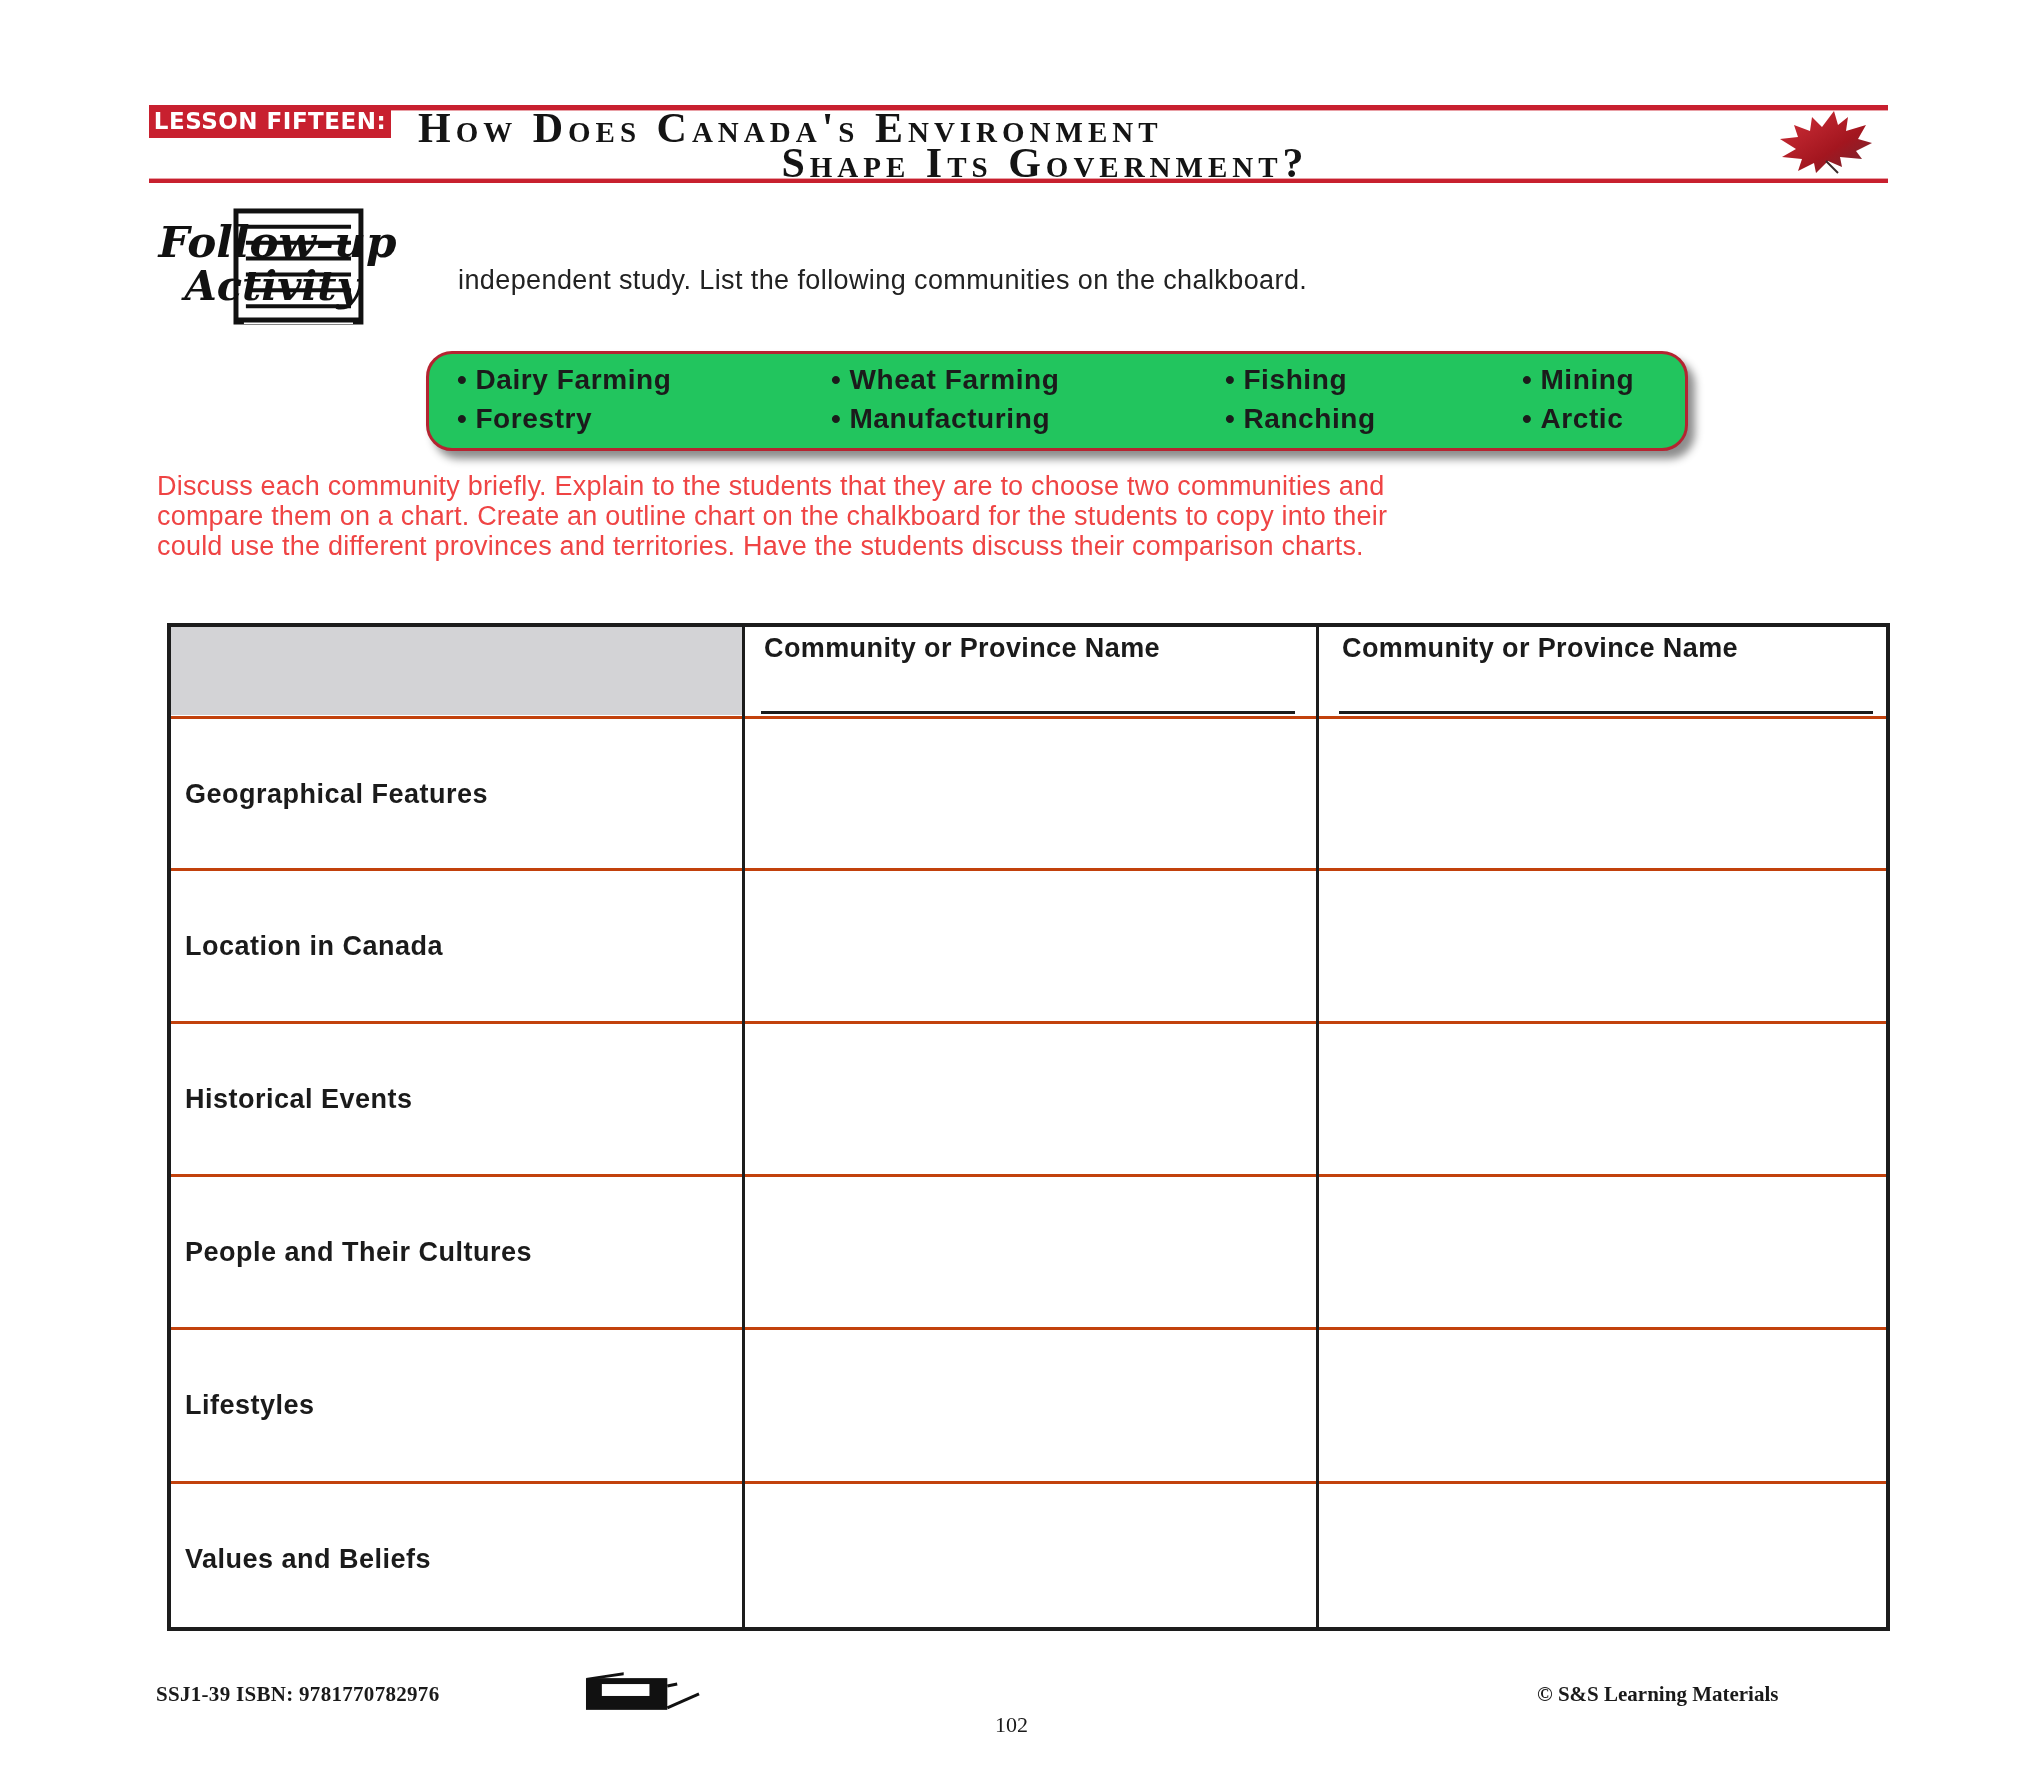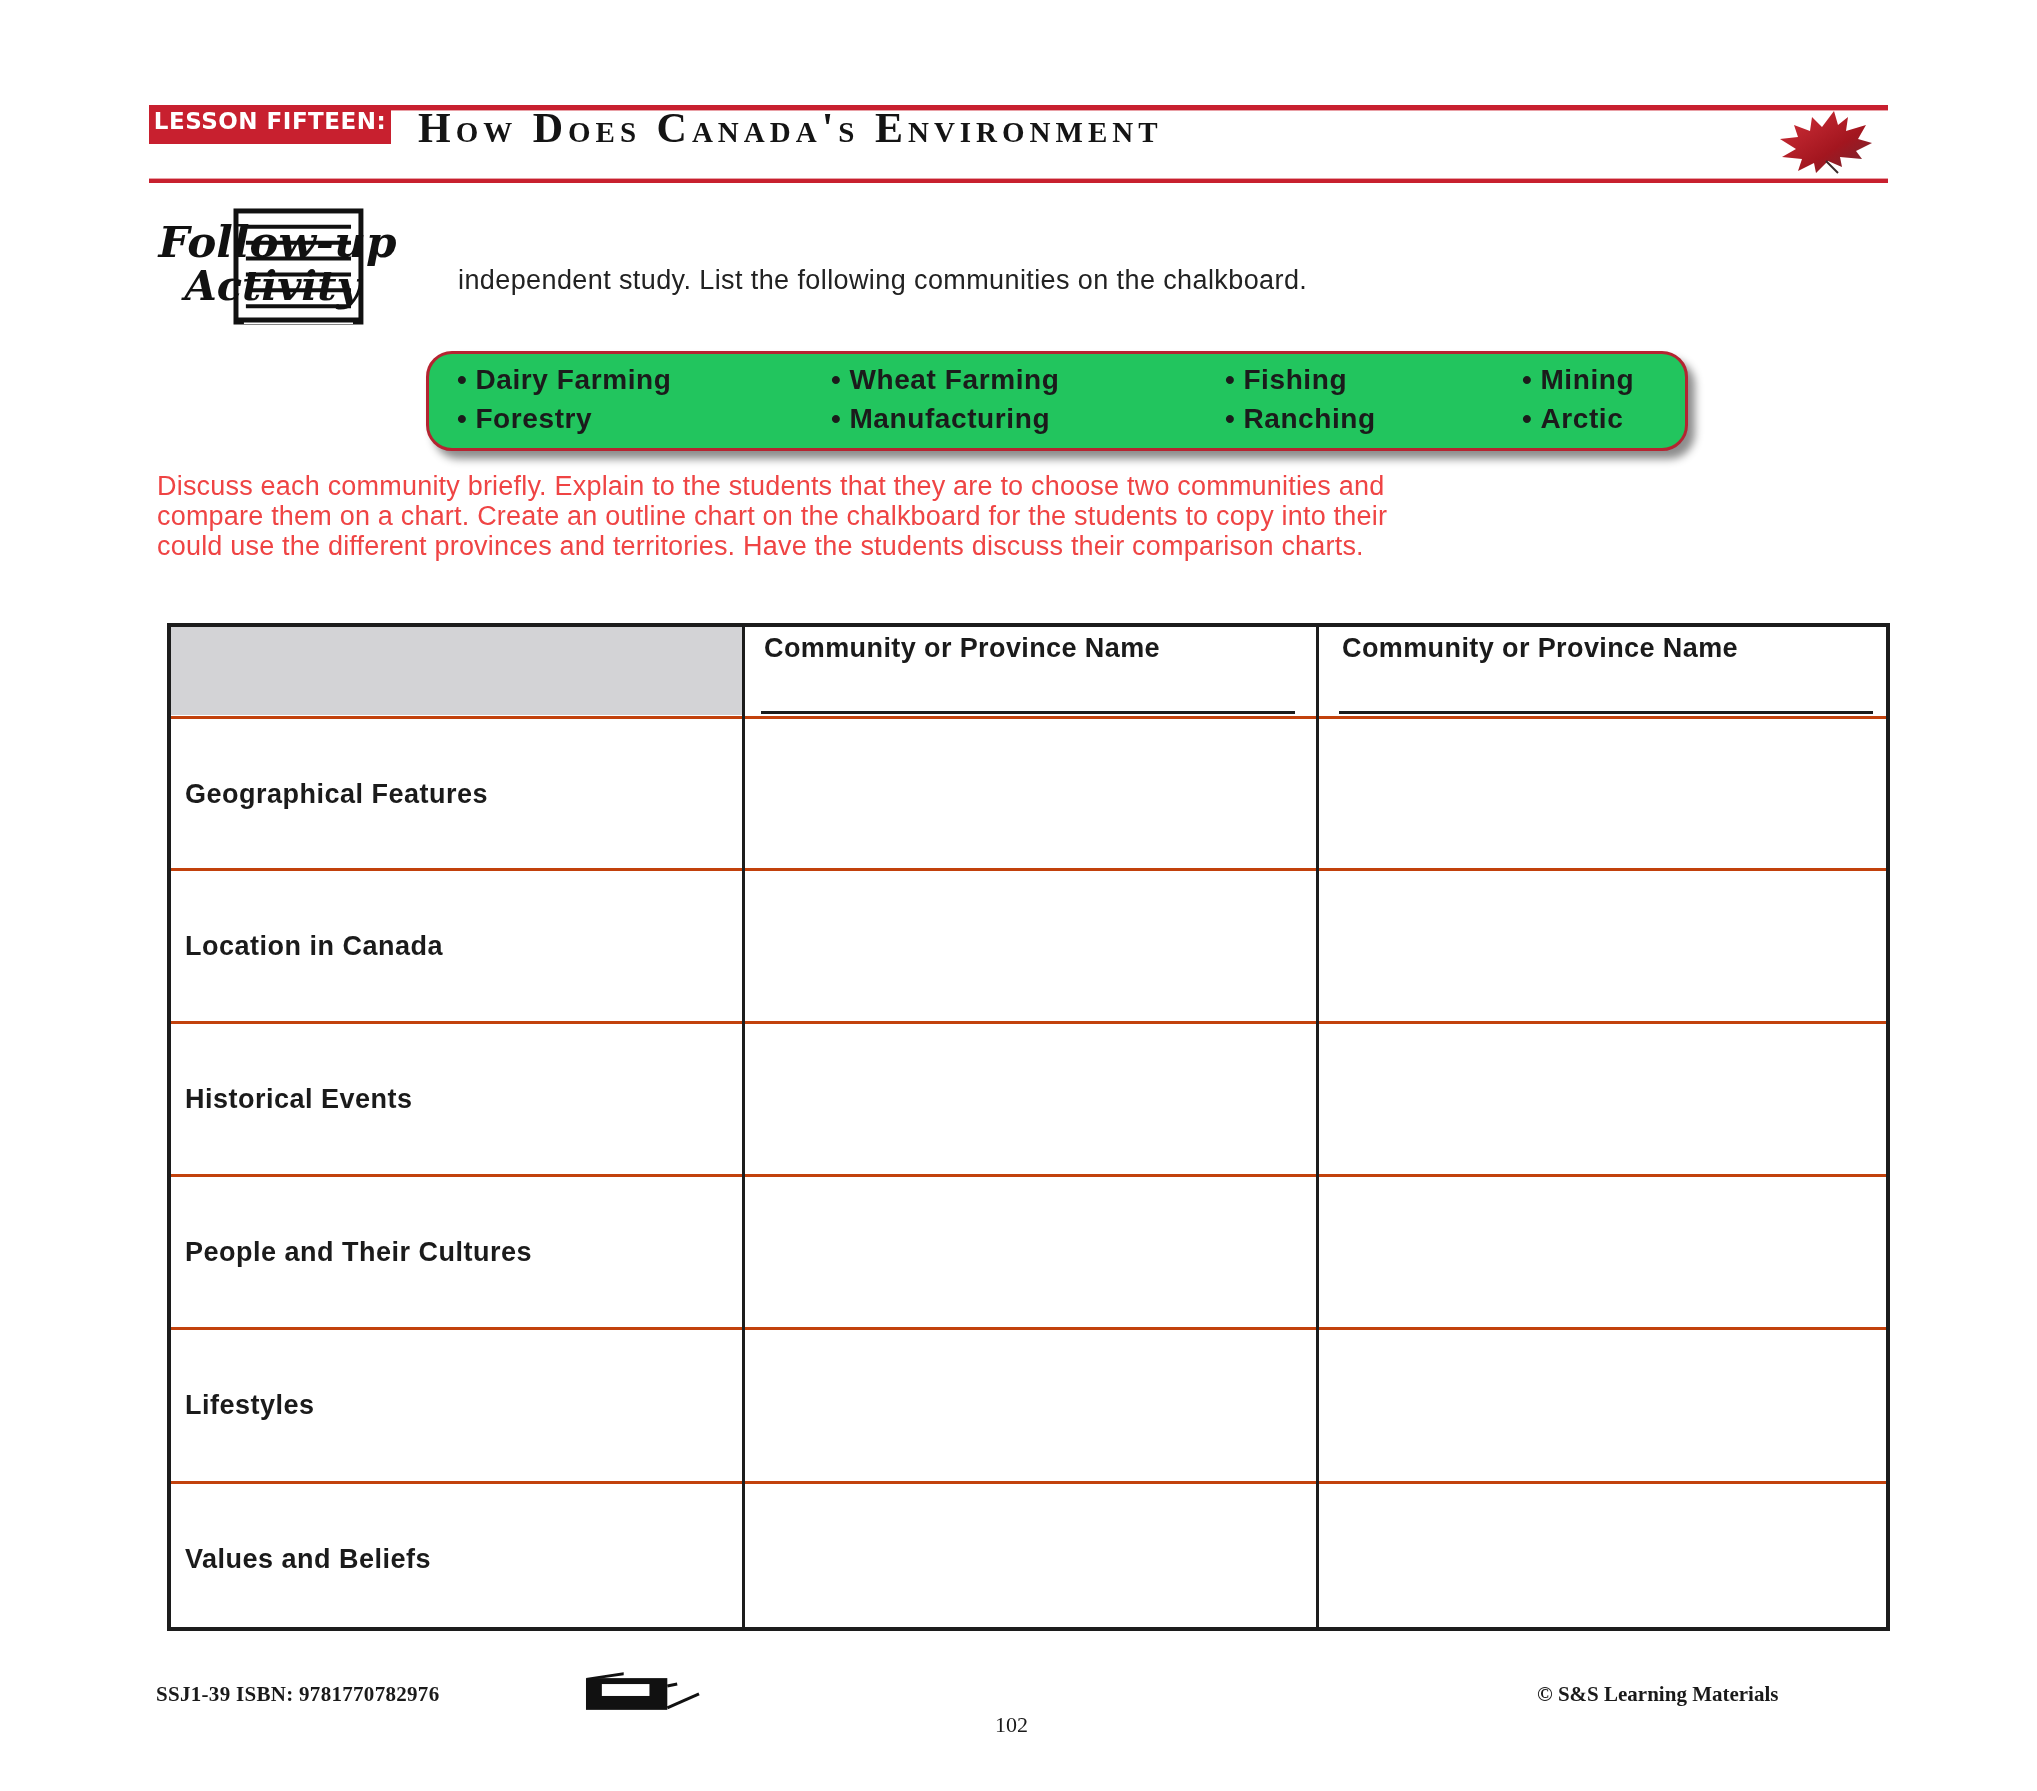--- a/index.html
+++ b/index.html
@@ -1,21 +1,21 @@
 <!DOCTYPE html>
 <html><head>
 <meta charset="utf-8">
 <style>
   html, body { margin: 0; padding: 0; background: #ffffff; }
   body { width: 2038px; height: 1792px; position: relative; overflow: hidden;
          font-family: "Liberation Sans", "DejaVu Sans", sans-serif; color: #1a1a1a; }
   .abs { position: absolute; }
 
   
-  .lesson-label { left: 149px; top: 105px; width: 242px; height: 39px; background: #c8202f;
+  .lesson-label { left: 149px; top: 105px; width: 242px; height: 33px; background: #c8202f;
     color: #fff; font-family: "DejaVu Sans", sans-serif; font-weight: bold; font-size: 23px;
     line-height: 33px; text-align: center; letter-spacing: 0.5px; }
   .rule-top { left: 391px; top: 105px; width: 1497px; height: 5px; background: #c8202f;
     border-bottom: 1px solid #e9a0a6; }
   .rule-bottom { left: 149px; top: 178px; width: 1739px; height: 4px; background: #c8202f;
     border-top: 1px solid #e9a0a6; }
   .title { left: 398px; top: 111px; width: 1294px; font-family: "Liberation Serif", "DejaVu Serif", serif;
     font-weight: bold; color: #141414; text-align: center; }
   .title .line { font-size: 42px; line-height: 35px; font-variant: small-caps; letter-spacing: 5px;
     display: block; }
@@ -59,20 +59,21 @@
   .copier { left: 584px; top: 1672px; width: 119px; height: 40px; }
 </style>
 </head>
 <body>
 
 <div class="abs lesson-label">LESSON FIFTEEN:</div>
 <div class="abs rule-top"></div>
 <div class="abs rule-bottom"></div>
 <div class="abs title">
   <span class="line line1">How Does Canada's Environment</span>
+  <span class="line line2">Shape Its Government?</span>
 </div>
 <div class="abs maple">
   <svg viewBox="0 0 100 70" width="100" height="70">
     <defs>
       <linearGradient id="lg" x1="0" y1="0" x2="1" y2="1">
         <stop offset="0" stop-color="#d2313a"></stop>
         <stop offset="0.6" stop-color="#a3161f"></stop>
         <stop offset="1" stop-color="#6e2a33"></stop>
       </linearGradient>
     </defs>

